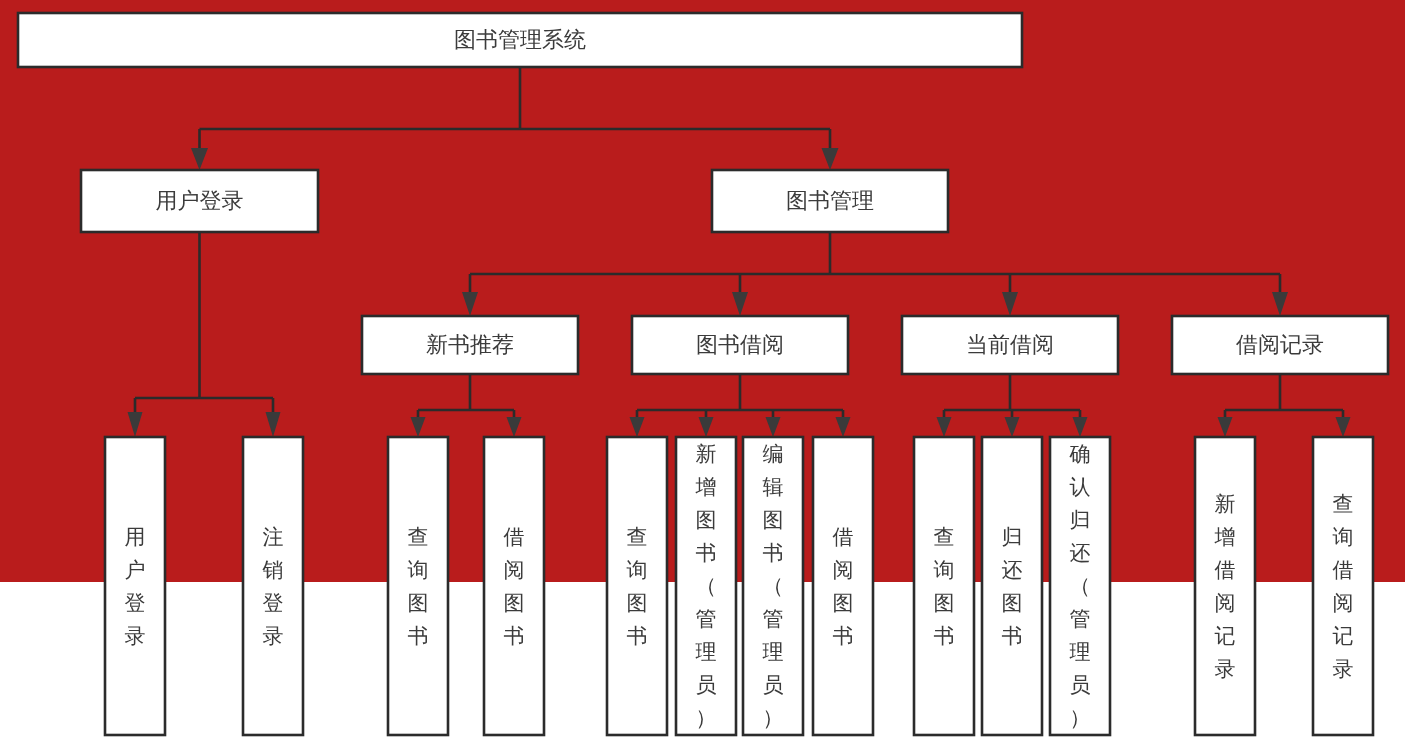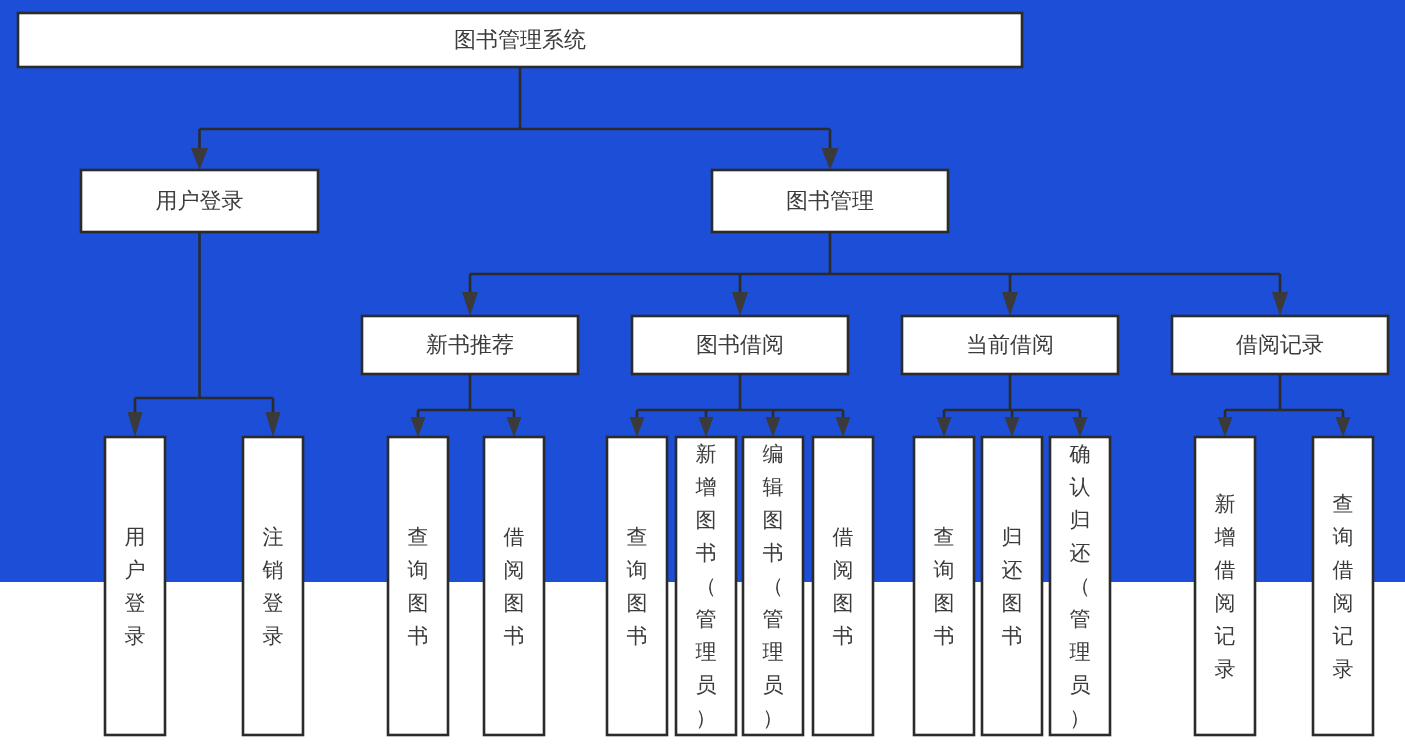--- a/index.html
+++ b/index.html
@@ -10,21 +10,21 @@
   body {
     width: 1405px;
     height: 747px;
     font-family: "DejaVu Sans", "Liberation Sans", sans-serif;
     overflow: hidden;
   }
   #diagram-root {
     position: relative;
     width: 1405px;
     height: 582px;
-    background: #1d4ed8;
+    background: #b91c1c;
   }
   svg#tree-svg {
     position: absolute;
     left: 0;
     top: 0;
     width: 1405px;
     height: 747px;
     display: block;
   }
   .node-box {

